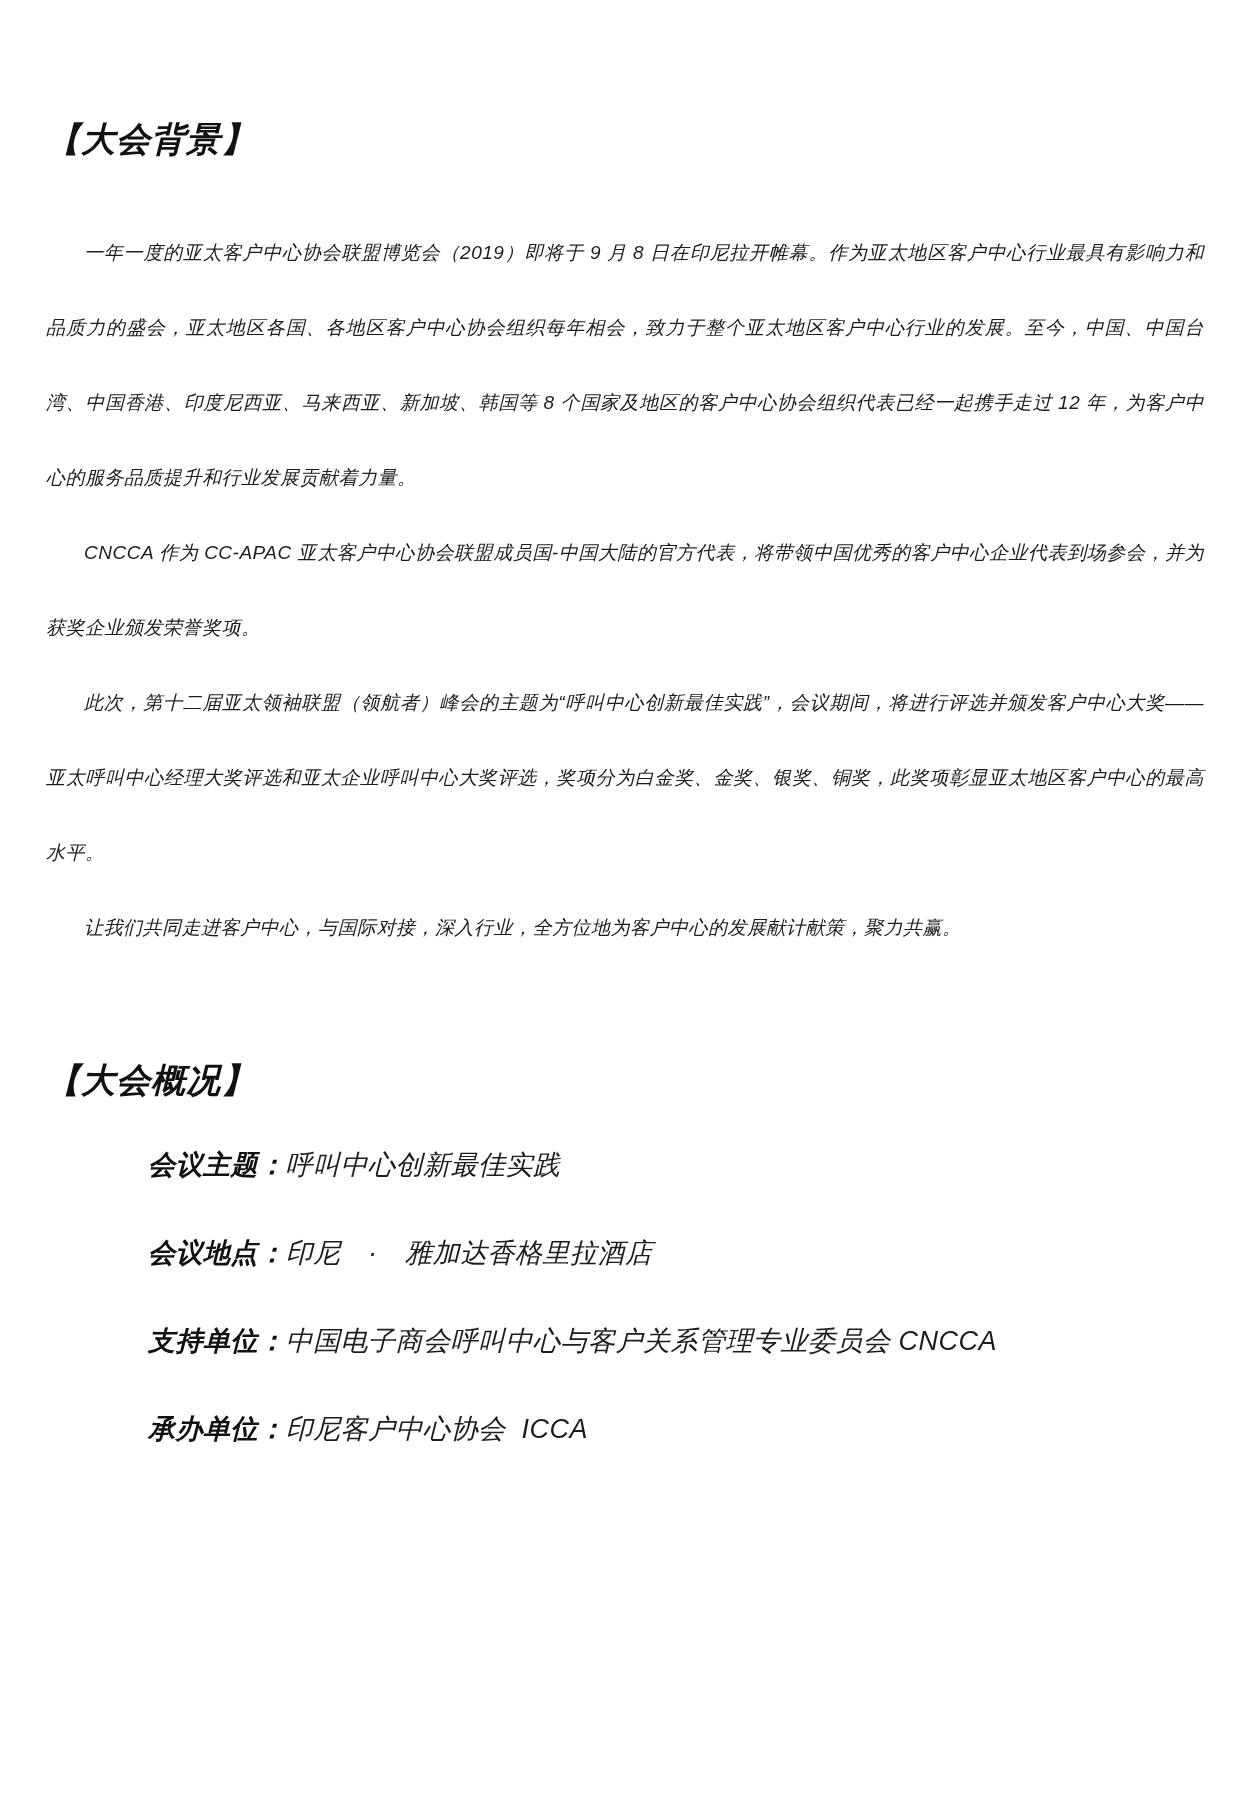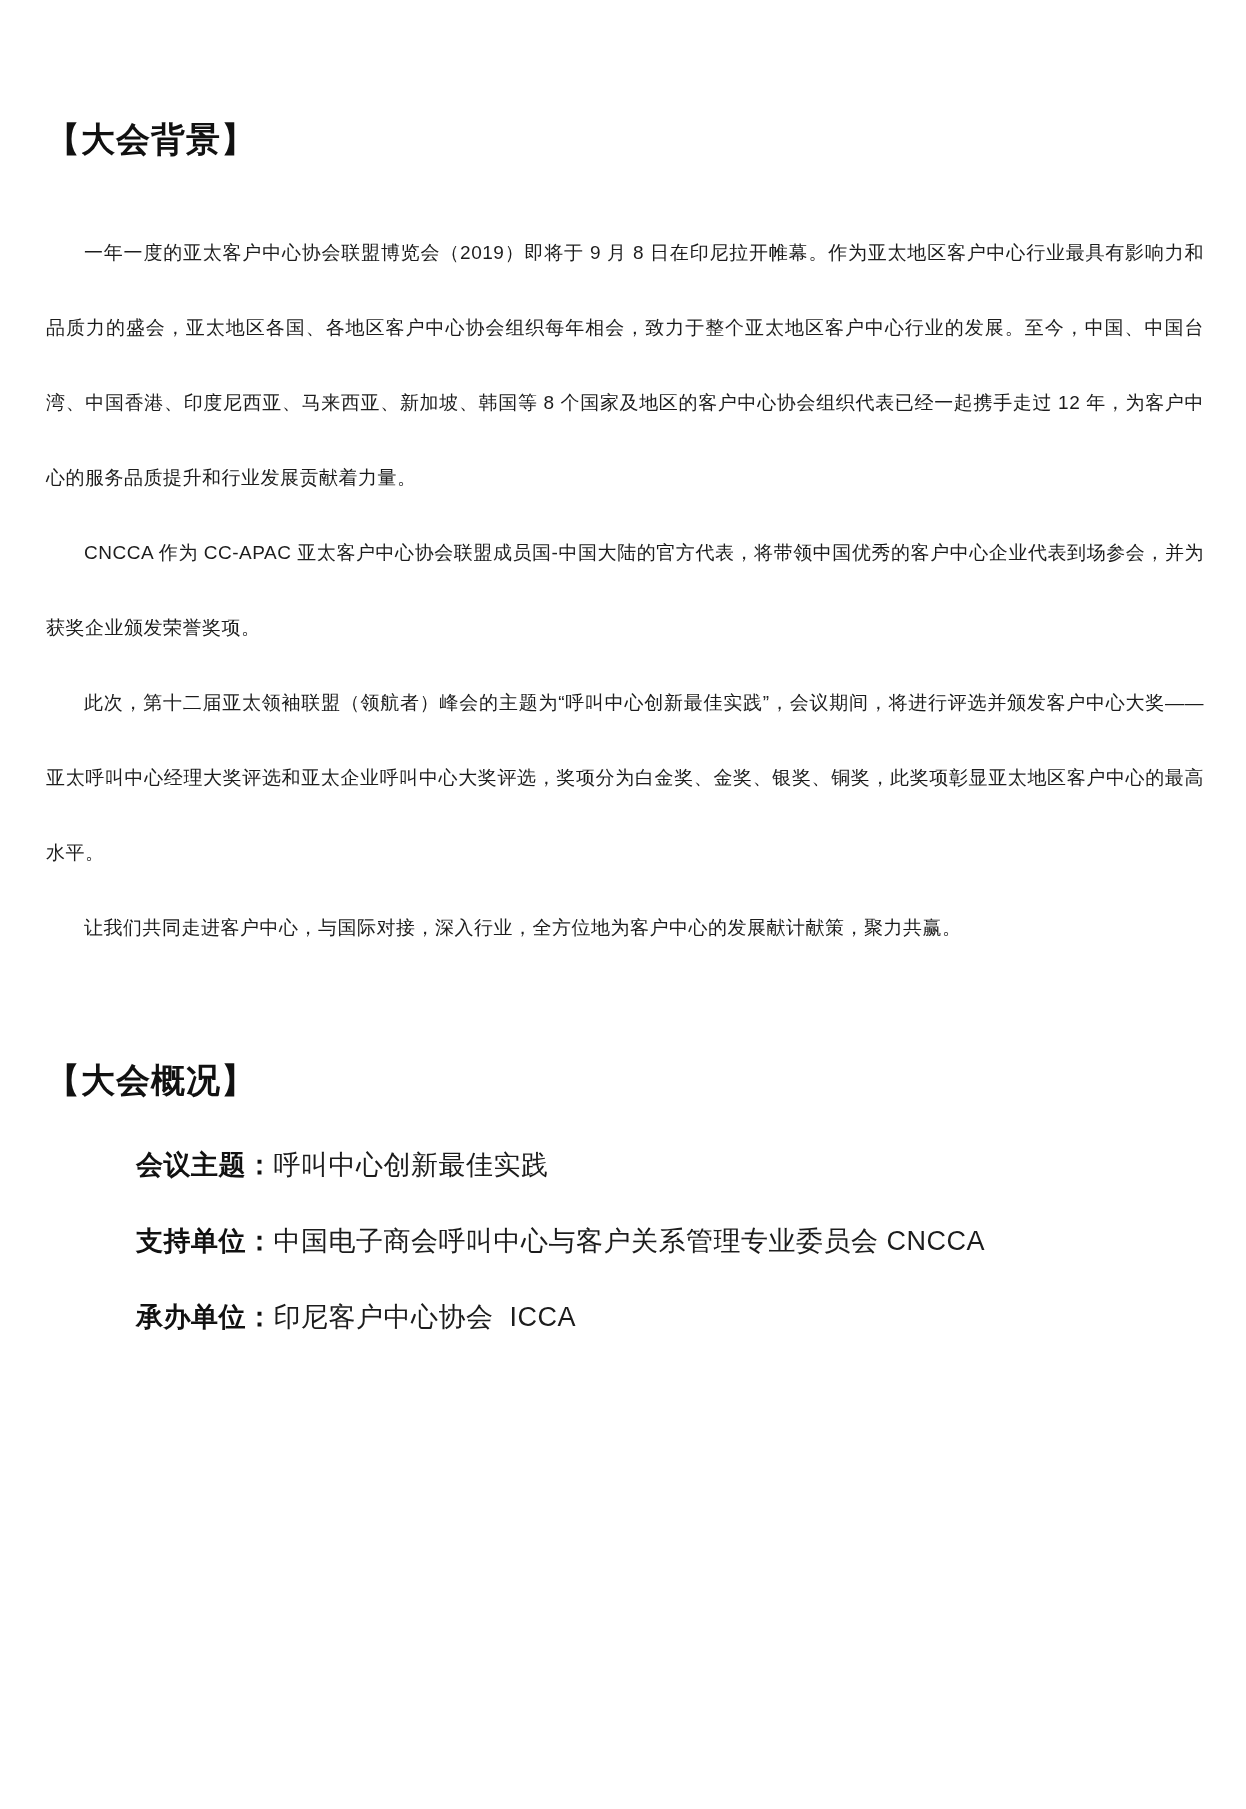--- a/index.html
+++ b/index.html
@@ -10,20 +10,21 @@
   .page {
     position: relative;
     width: 1246px;
     height: 1809px;
     box-sizing: border-box;
     background: #ffffff;
     padding: 118px 42px 0 46px;
     font-family: "Liberation Sans", sans-serif;
     color: #1a1a1a;
     overflow: hidden;
+    font-style: italic;
   }
   .section-heading {
     font-size: 34px;
     font-weight: bold;
     line-height: 1.25;
     margin: 0;
     letter-spacing: 1px;
     color: #111111;
   }
   .body-text {
@@ -39,21 +40,21 @@
     color: #1c1c1c;
   }
   .section-heading.second {
     margin-top: 94px;
   }
   .info-list {
     margin-top: 26px;
     margin-left: 90px;
   }
   .info-row {
-    margin: 0;
+    margin: 12px;
     font-size: 27px;
     line-height: 76px;
     letter-spacing: 0.5px;
     color: #1c1c1c;
     white-space: pre-wrap;
   }
   .info-label {
     font-weight: bold;
     color: #111111;
   }
@@ -69,17 +70,18 @@
     <p>一年一度的亚太客户中心协会联盟博览会（2019）即将于 9 月 8 日在印尼拉开帷幕。作为亚太地区客户中心行业最具有影响力和品质力的盛会，亚太地区各国、各地区客户中心协会组织每年相会，致力于整个亚太地区客户中心行业的发展。至今，中国、中国台湾、中国香港、印度尼西亚、马来西亚、新加坡、韩国等 8 个国家及地区的客户中心协会组织代表已经一起携手走过 12 年，为客户中心的服务品质提升和行业发展贡献着力量。</p>
     <p>CNCCA 作为 CC-APAC 亚太客户中心协会联盟成员国-中国大陆的官方代表，将带领中国优秀的客户中心企业代表到场参会，并为获奖企业颁发荣誉奖项。</p>
     <p>此次，第十二届亚太领袖联盟（领航者）峰会的主题为“呼叫中心创新最佳实践”，会议期间，将进行评选并颁发客户中心大奖——亚太呼叫中心经理大奖评选和亚太企业呼叫中心大奖评选，奖项分为白金奖、金奖、银奖、铜奖，此奖项彰显亚太地区客户中心的最高水平。</p>
     <p>让我们共同走进客户中心，与国际对接，深入行业，全方位地为客户中心的发展献计献策，聚力共赢。</p>
   </div>
 
   <h1 class="section-heading second">【大会概况】</h1>
 
   <div class="info-list">
     <p class="info-row"><span class="info-label">会议主题：</span><span class="info-value">呼叫中心创新最佳实践</span></p>
+    <p class="info-row"><span class="info-label">会议地点：</span><span class="info-value">印尼　·　雅加达香格里拉酒店</span></p>
     <p class="info-row"><span class="info-label">支持单位：</span><span class="info-value">中国电子商会呼叫中心与客户关系管理专业委员会 CNCCA</span></p>
     <p class="info-row"><span class="info-label">承办单位：</span><span class="info-value">印尼客户中心协会  ICCA</span></p>
   </div>
 
 </div>
 
 </body></html>

